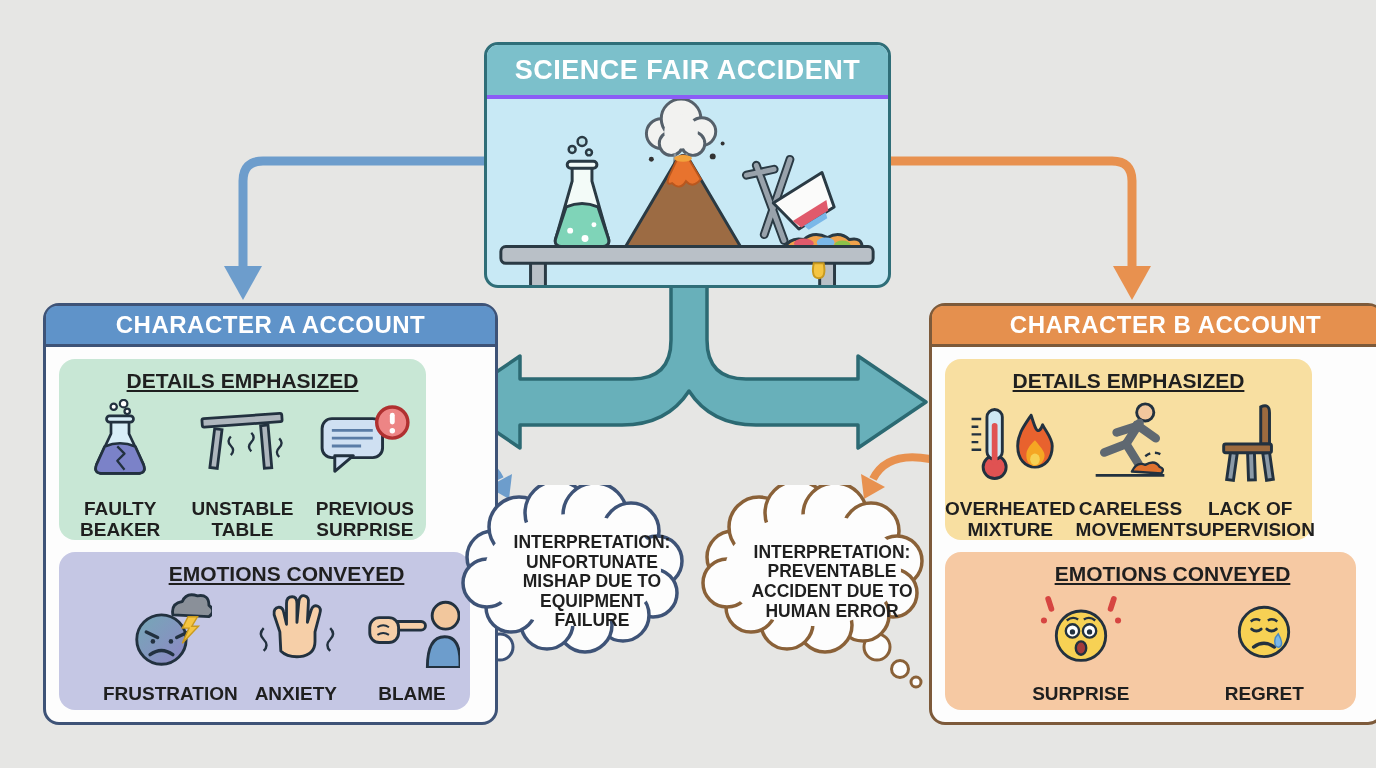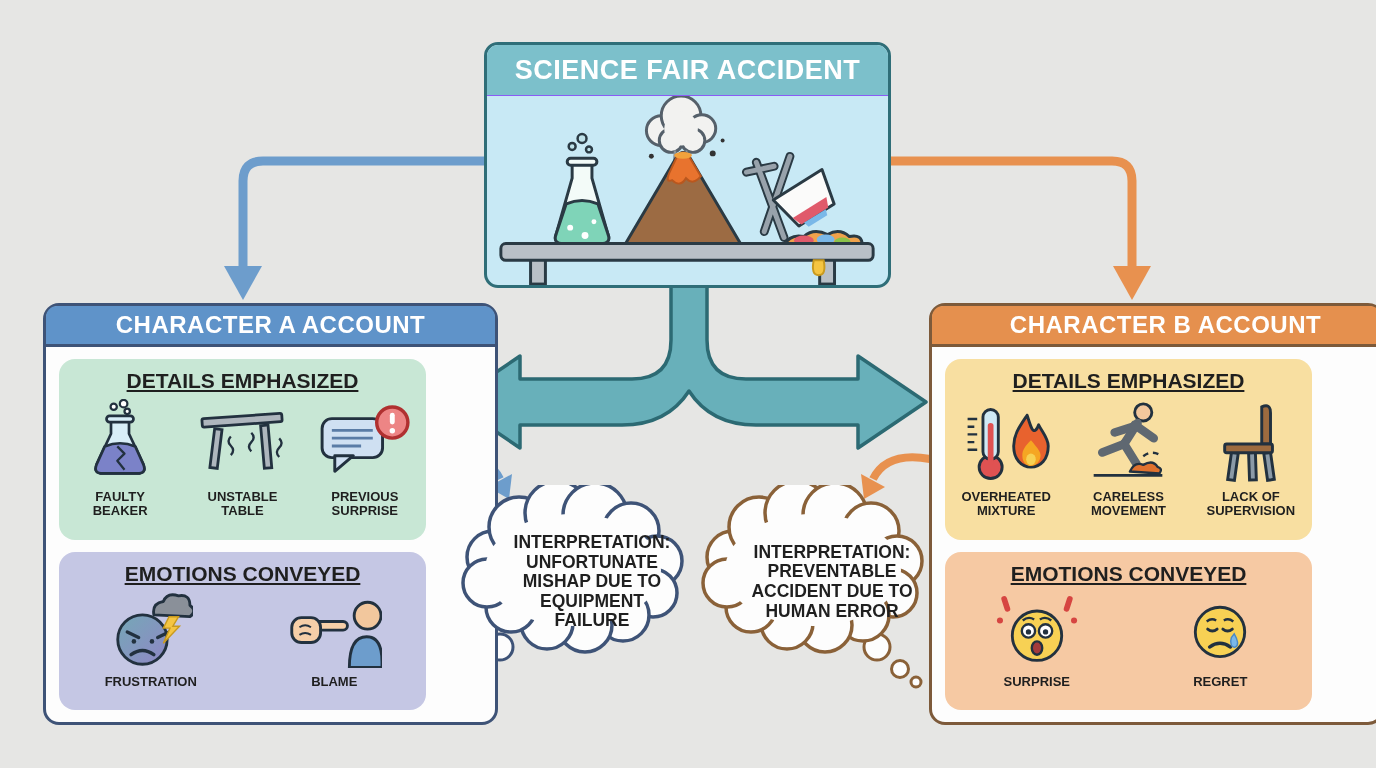--- a/index.html
+++ b/index.html
@@ -5,41 +5,41 @@
   html,body{margin:0;padding:0;background:#cfcfcd;}
   #canvas{position:relative;width:1376px;height:768px;background:#e6e6e4;overflow:hidden;
           font-family:"Liberation Sans",sans-serif;color:#1f1f1f;}
   #overlay{position:absolute;left:0;top:0;z-index:1;}
   .box{position:absolute;z-index:2;border-radius:16px;box-sizing:border-box;}
   .box-header{display:flex;align-items:center;justify-content:center;color:#fff;font-weight:bold;
               border-radius:11px 11px 0 0;letter-spacing:.5px;}
   
   #source-box{left:484px;top:42px;width:407px;height:246px;background:#c8e9f5;
               border:3.5px solid #2f6e78;border-radius:14px;overflow:hidden;}
-  #source-box .box-header{height:50px;background:#7cc0cb;border-bottom:1px solid #8b5cf6;font-size:27px;}
+  #source-box .box-header{height:50px;background:#7cc0cb;border-bottom:4px solid #8b5cf6;font-size:27px;}
   
   .char-box{width:455px;height:422px;background:#fdfdfd;top:303px;}
   #char-a{left:43px;border:3.5px solid #3e5377;}
   #char-b{left:929px;border:3.5px solid #7d5a3a;}
   .char-box .box-header{height:38px;font-size:24px;}
   #char-a .box-header{background:#5f93c9;border-bottom:3px solid #3e5377;}
   #char-b .box-header{background:#e5904e;border-bottom:3px solid #7d5a3a;padding-left:18px;}
   .panel{position:absolute;left:13px;width:367px;border-radius:16px;}
   .panel-details{top:53px;height:181px;}
-  .panel-emotions{top:246px;height:158px;}
+  .panel-emotions{top:246px;height:158px;padding-left:44px;}
   #char-a .panel-details{background:#c8e7d5;}
   #char-a .panel-emotions{background:#c5c7e4;}
   #char-b .panel-details{background:#f8dfa1;}
   #char-b .panel-emotions{background:#f6c9a3;}
   .panel-title{text-align:center;font-weight:bold;font-size:21px;padding-top:10px;text-decoration:underline;}
   .items{display:flex;margin-top:2px;}
   .item{flex:1;display:flex;flex-direction:column;align-items:center;}
   .icon-wrap{height:88px;display:flex;align-items:flex-end;justify-content:center;}
   .panel-emotions .icon-wrap{height:80px;}
-  .lbl{font-weight:bold;font-size:13px;line-height:1.08;text-align:center;margin-top:7px;white-space:pre-line;}
+  .lbl{font-weight:bold;font-size:19px;line-height:1.08;text-align:center;margin-top:16px;white-space:pre-line;}
   
   .bubble{position:absolute;width:240px;height:210px;z-index:3;top:485px;}
   #bubble-a{left:455px;}
   #bubble-b{left:695px;}
   .bubble-text{position:absolute;left:22px;right:22px;top:30px;bottom:46px;display:flex;
                align-items:center;justify-content:center;text-align:center;font-weight:bold;
                font-size:17.5px;line-height:1.12;white-space:pre-line;margin-left:34px;}
   .scene{display:block;}
 </style>
 </head>
@@ -214,20 +214,29 @@
               <circle cx="34" cy="50" r="26" fill="url(#gradA)" stroke="#22313f" stroke-width="3"></circle>
               <path d="M18 42 L30 48 M50 48 L62 42" stroke="#22313f" stroke-width="3.5" fill="none" stroke-linecap="round"></path>
               <circle cx="25" cy="52" r="2.4" fill="#22313f"></circle>
                 <circle cx="44" cy="52" r="2.4" fill="#22313f"></circle>
               <path d="M22 66 Q34 57 46 66" stroke="#22313f" stroke-width="3.5" fill="none" stroke-linecap="round"></path>
               <path d="M46 24 Q44 12 56 10 Q60 0 72 4 Q84 2 84 14 Q92 20 84 26 Z" fill="#8a9099" stroke="#22313f" stroke-width="3" stroke-linejoin="round"></path>
               <polygon points="62,26 72,26 66,36 73,36 56,54 63,38 56,38" fill="#f5c542" stroke="#c99a1f" stroke-width="1.5"></polygon>
             </svg>
           </div>
           <div class="lbl">FRUSTRATION</div>
+        </div>
+        <div class="item">
+          <div class="icon-wrap">
+            <svg width="88" height="76" viewBox="0 0 92 80">
+              <path d="M30 62 L29 42 L23 24 Q22 17 28 16 Q32 16 33 21 L36 34 L36 12 Q36 5 42 5 Q47 5 47 12 L47 32 L49 10 Q50 3 55 4 Q60 5 59 12 L58 32 L62 19 Q64 13 69 15 Q73 17 71 23 L66 42 L66 52 Q66 66 50 68 Q37 69 30 62 Z" fill="#f6cfa8" stroke="#22313f" stroke-width="3" stroke-linejoin="round"></path>
+              <path d="M12 38 q-6 6 0 12 q6 6 0 12 M82 38 q6 6 0 12 q-6 6 0 12" fill="none" stroke="#22313f" stroke-width="2.5"></path>
+            </svg>
+          </div>
+          <div class="lbl">ANXIETY</div>
         </div>
         <div class="item">
           <div class="icon-wrap">
             <svg width="96" height="72" viewBox="0 0 100 74">
               <path d="M66 74 Q66 42 84 42 Q100 42 100 68 L100 74 Z" fill="#6d9dcc" stroke="#22313f" stroke-width="3"></path>
               <circle cx="85" cy="20" r="14" fill="#f2c79d" stroke="#22313f" stroke-width="3"></circle>
               <rect x="28" y="26" width="36" height="9" rx="4.5" fill="#f6cfa8" stroke="#22313f" stroke-width="3"></rect>
               <rect x="6" y="22" width="30" height="26" rx="10" fill="#f6cfa8" stroke="#22313f" stroke-width="3"></rect>
               <path d="M14 32 q6 -4 12 0 M14 40 q6 -4 12 0" stroke="#22313f" stroke-width="2" fill="none"></path>
             </svg>

